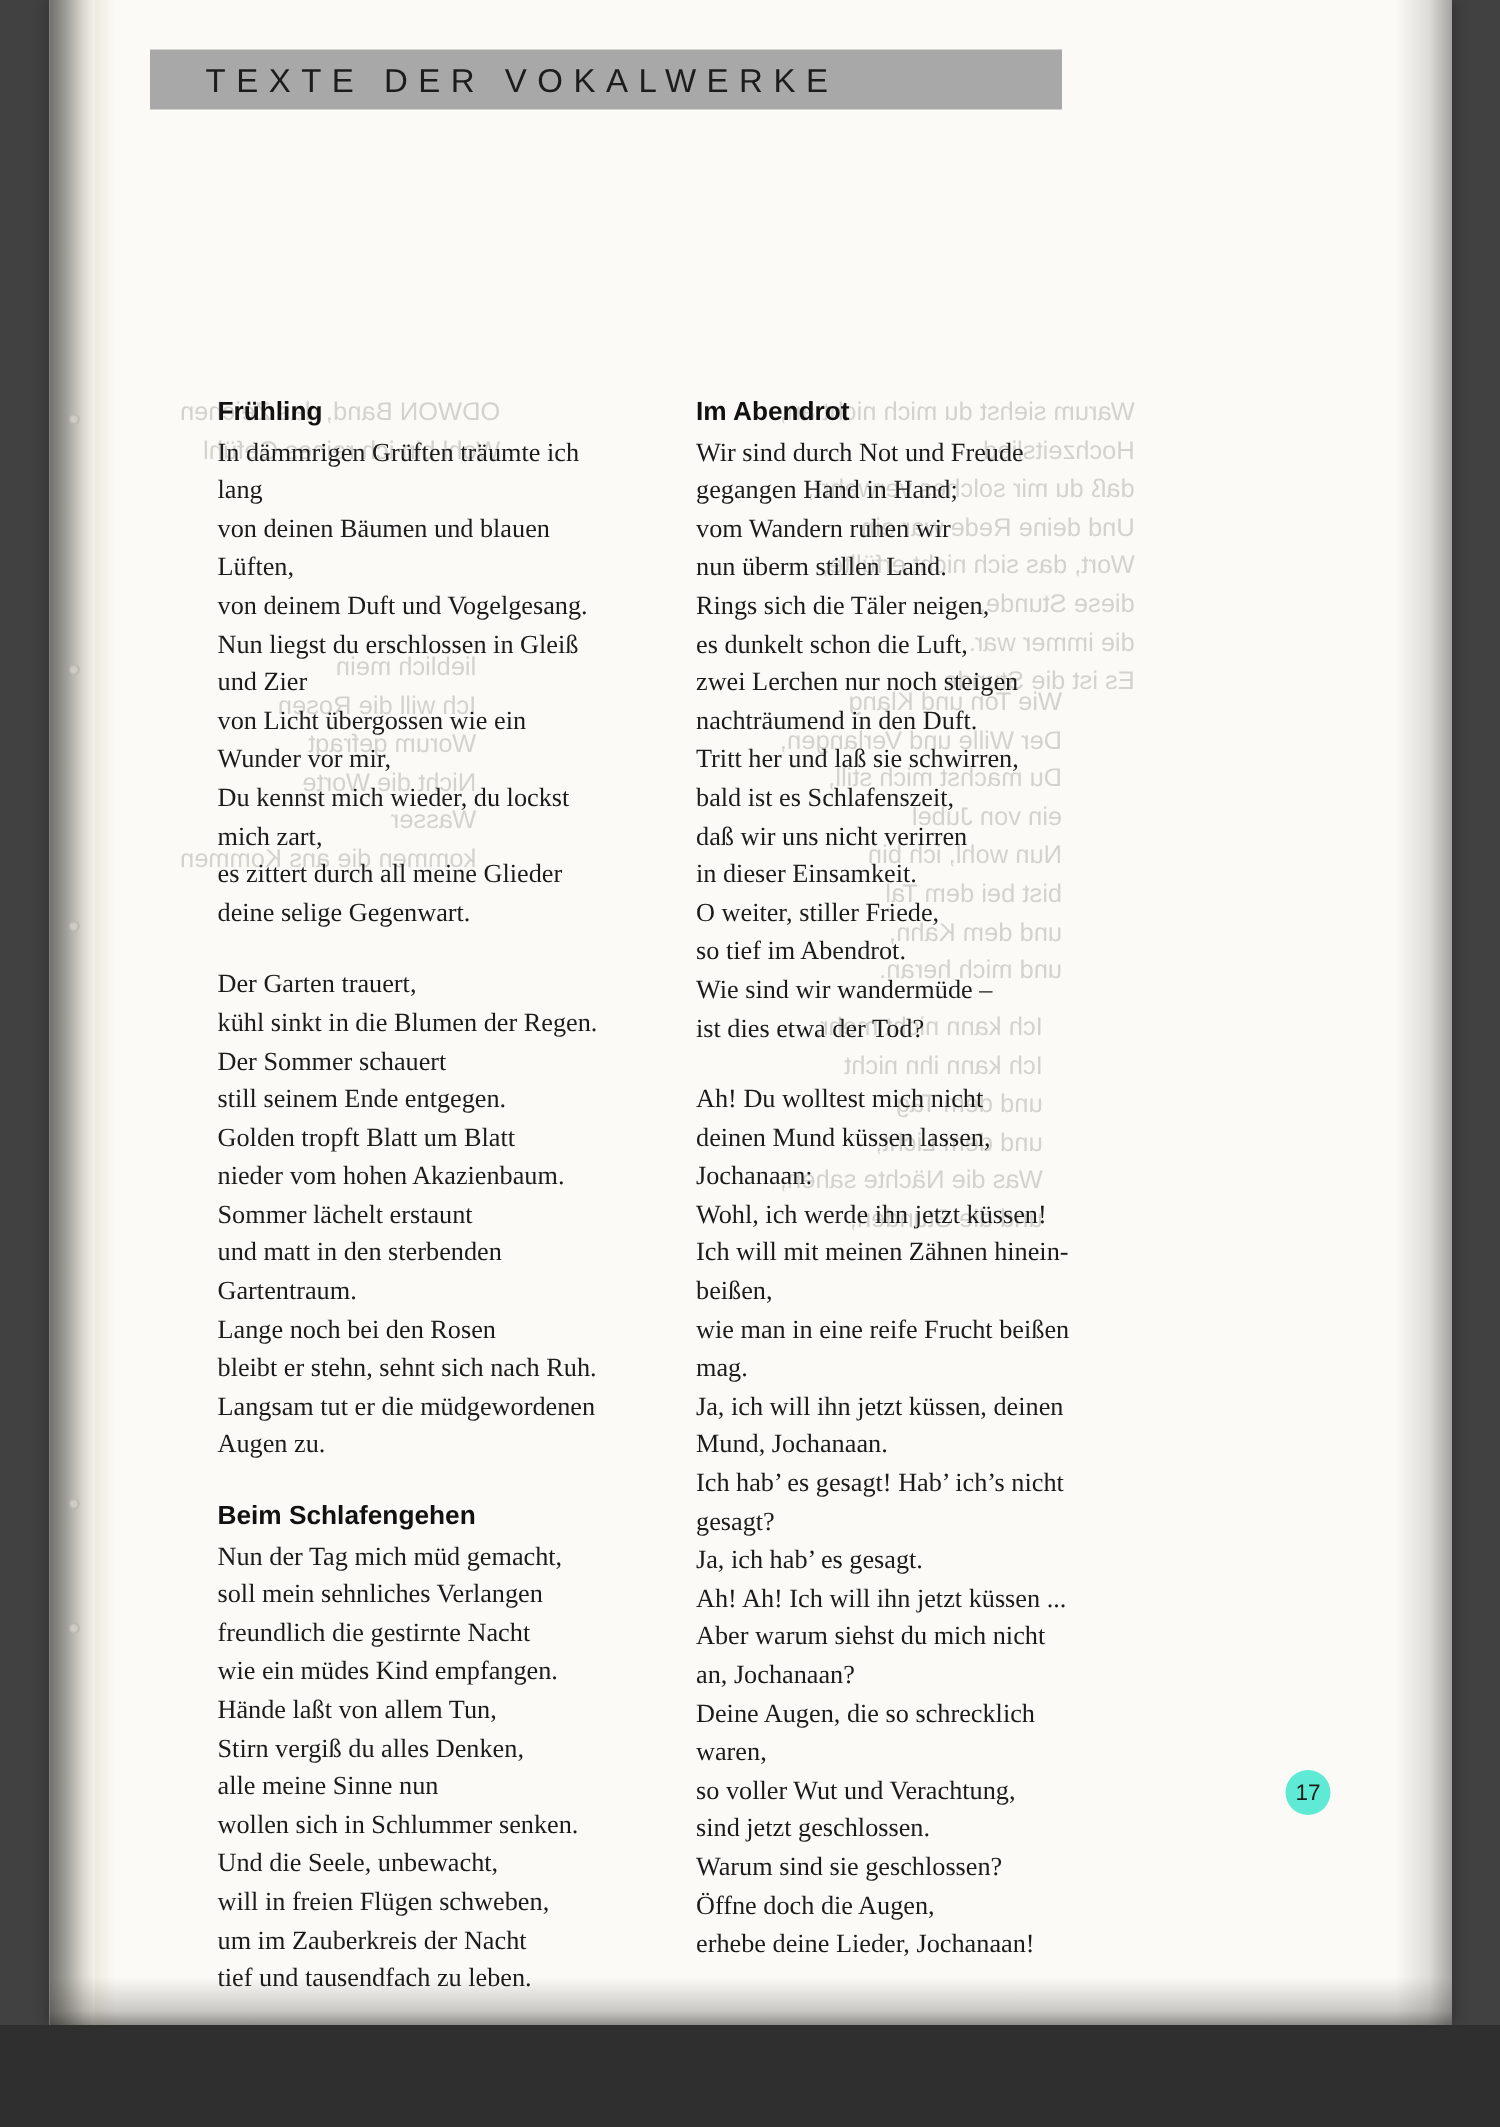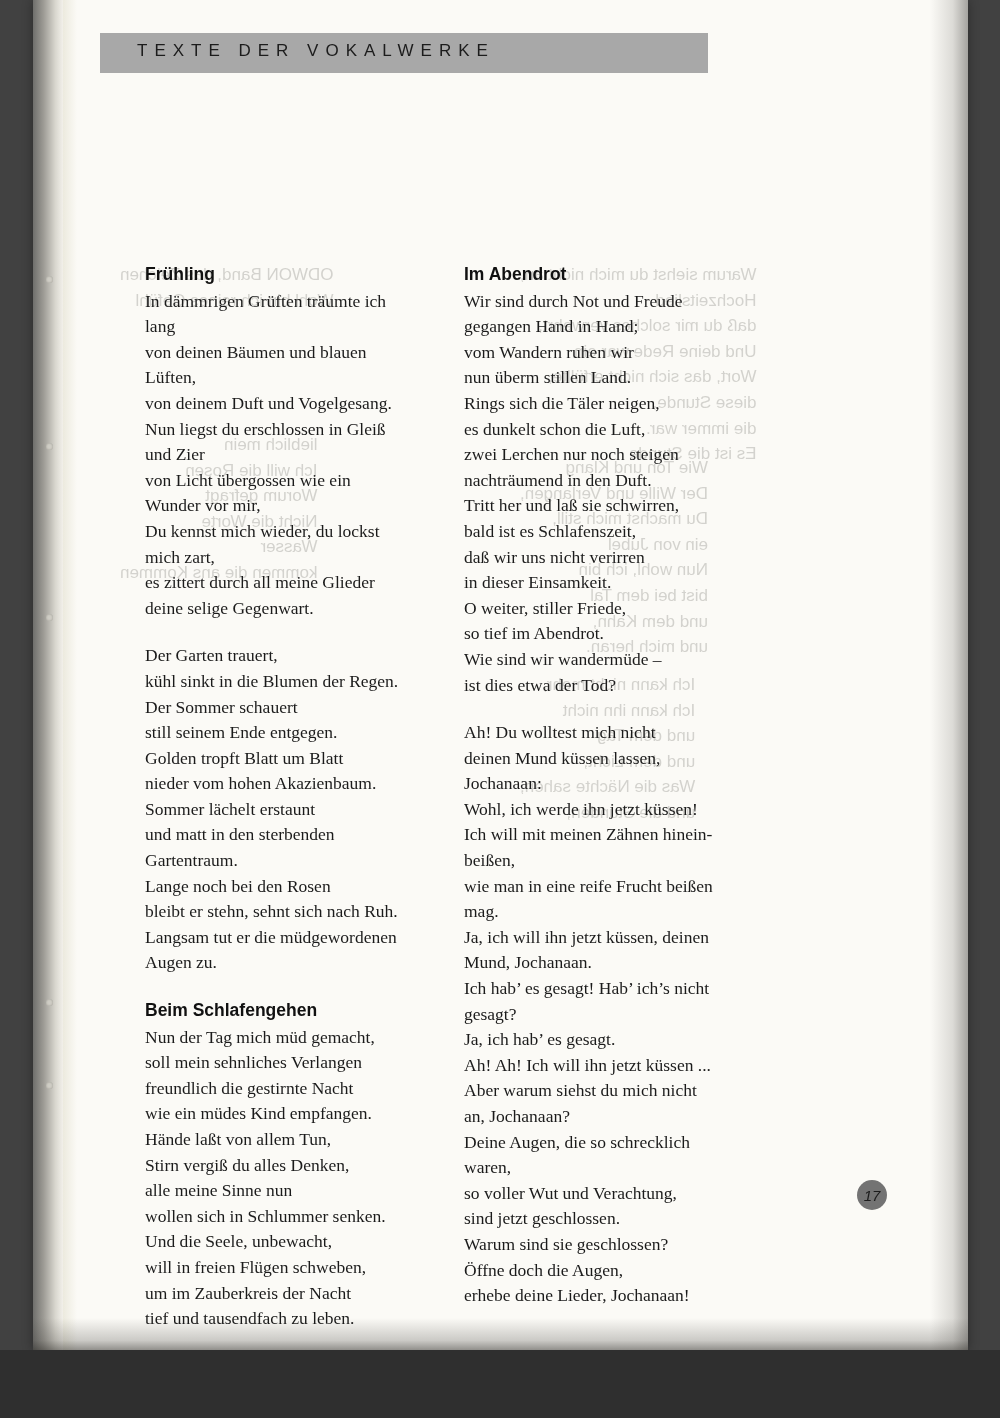--- a/index.html
+++ b/index.html
@@ -93,21 +93,21 @@
     left: 100px;
     top: 33px;
     width: 608px;
     height: 40px;
     background: #a8a8a8;
   }
   .header-title {
     position: absolute;
     left: 137px;
     top: 41px;
-    font-size: 17px;
+    font-size: 22px;
     letter-spacing: 7px;
     color: #1c1c1c;
     font-weight: 400;
     font-family: "Liberation Sans", sans-serif;
   }
 
   
   .col {
     position: absolute;
     top: 262px;
@@ -149,27 +149,26 @@
   }
 
   
   .page-number {
     position: absolute;
     left: 857px;
     top: 1180px;
     width: 30px;
     height: 30px;
     border-radius: 50%;
-    background: #737373;
+    background: #5eead4;
     color: #1c1c1c;
     font-size: 15px;
     display: flex;
     align-items: center;
     justify-content: center;
-    font-style: italic;
   }
 
   
   .footer {
     position: absolute;
     left: 0;
     top: 1350px;
     width: 1000px;
     height: 68px;
     background: #2f2f2f;

